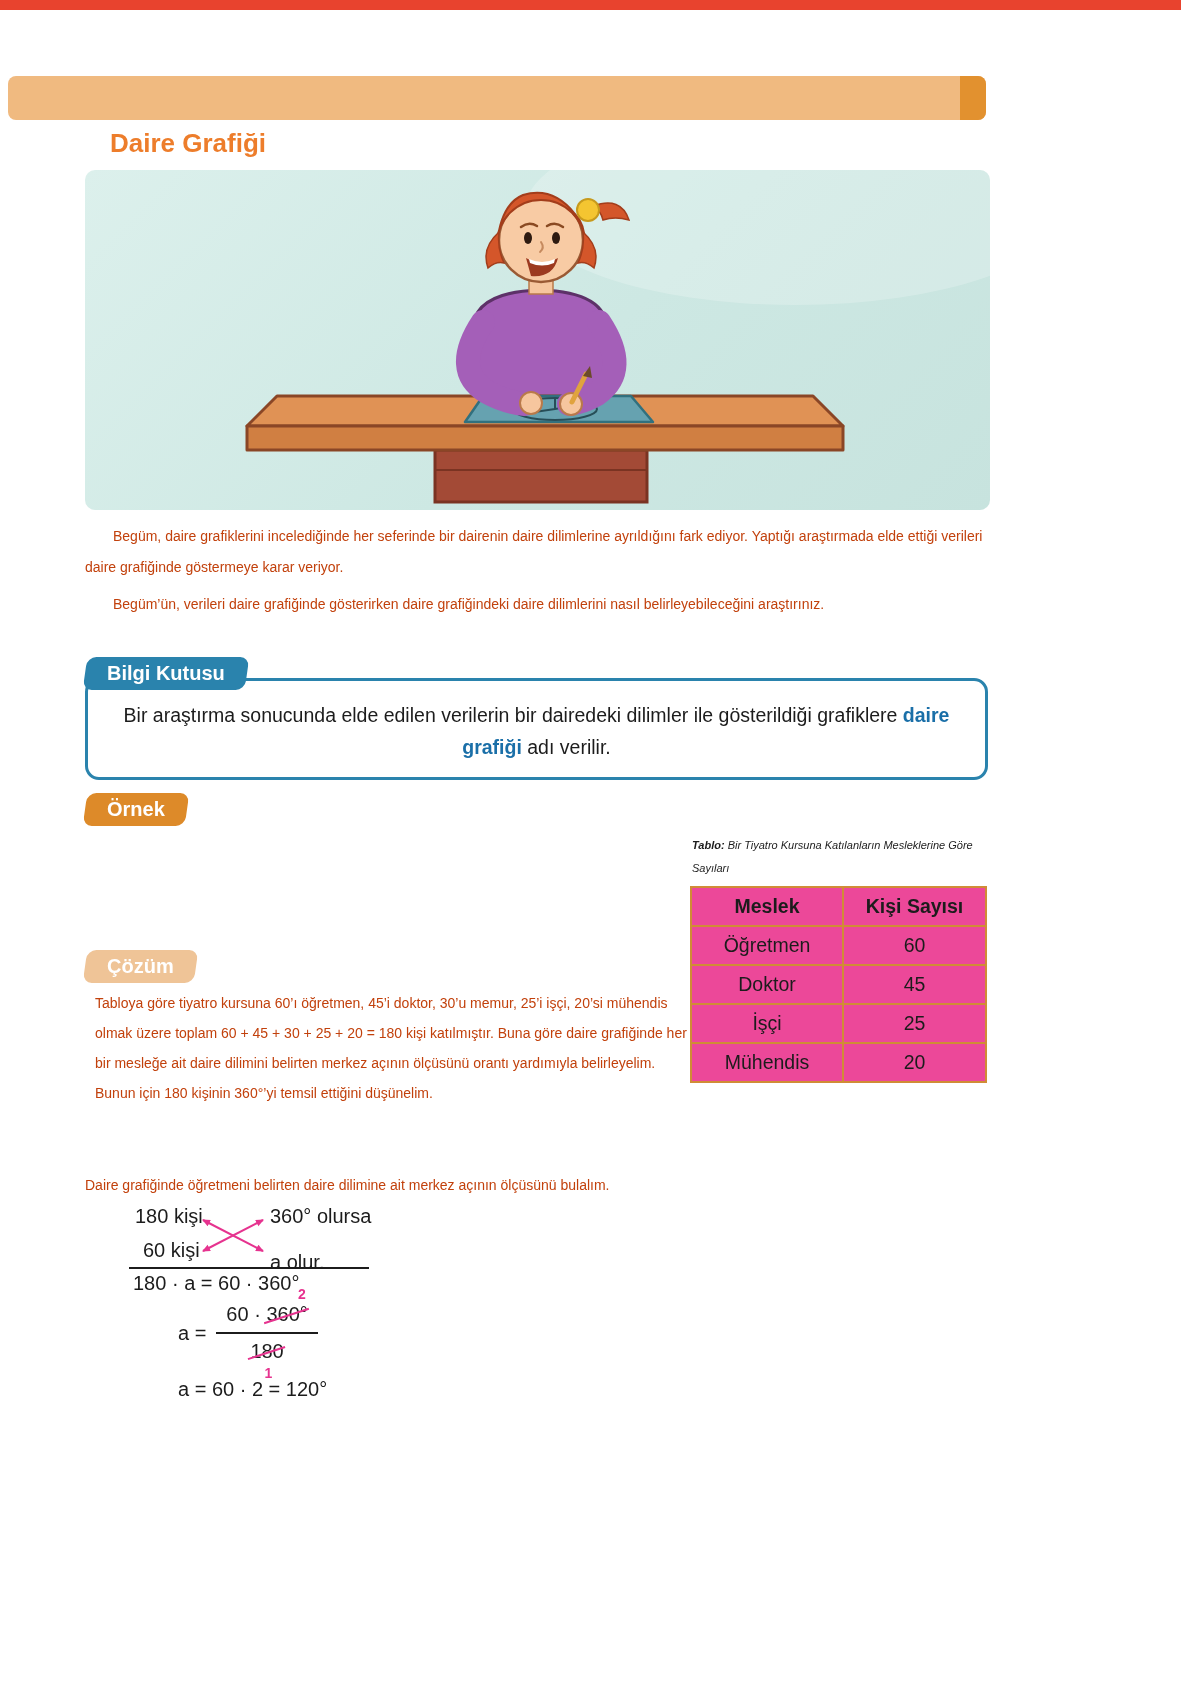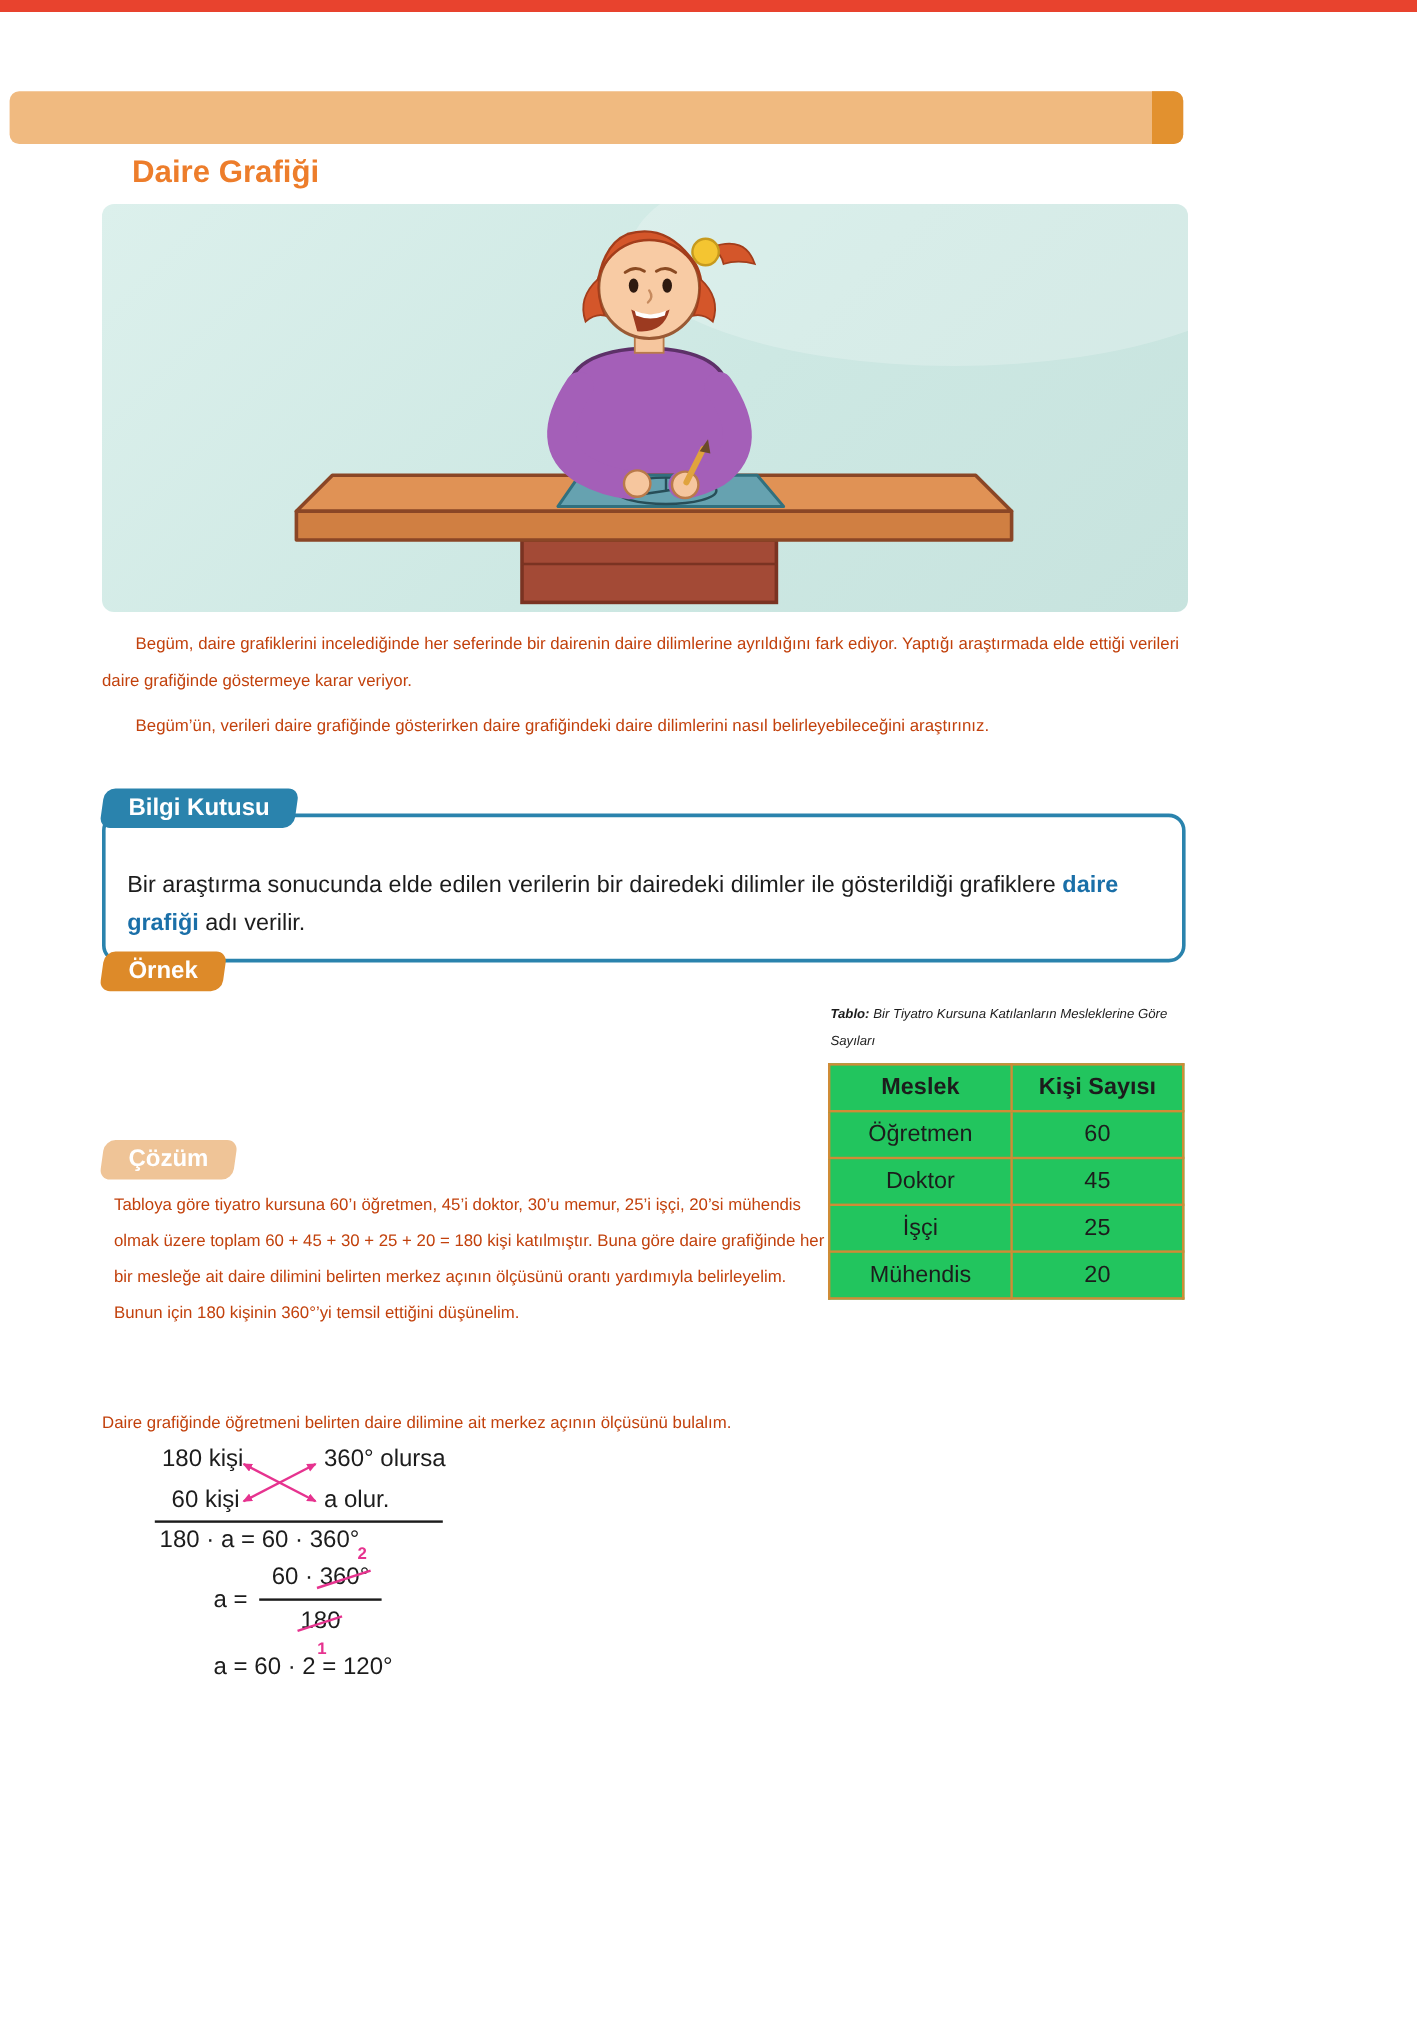--- a/index.html
+++ b/index.html
@@ -28,45 +28,45 @@
   .badge { display:inline-block; color:#ffffff; font-weight:bold; font-size:20px; padding:5px 22px;
            border-radius:9px; transform:skewX(-8deg); position:relative; z-index:2; }
   .badge > span { display:inline-block; transform:skewX(8deg); }
   .badge-blue { background:#2a83ad; }
   .badge-orange { background:#dd8a29; }
   .badge-tan { background:#efc497; }
 
   
   .infobox { position:absolute; left:85px; top:657px; width:903px; }
   .infobox-body { margin-top:-12px; border:3px solid #2a83ad; border-radius:14px; background:#ffffff;
-                  padding:40px 18px 14px 18px; font-size:19.5px; line-height:32px; }
+                  padding:18px 18px 14px 18px; font-size:19.5px; line-height:32px;text-align:center; }
   .hl-blue { color:#1a6fa8; font-weight:bold; }
 
   .ornek-badge { position:absolute; left:85px; top:793px; }
   .example-text { position:absolute; left:95px; top:836px; width:590px; line-height:33px; }
 
   
   .table-caption { position:absolute; left:692px; top:834px; width:298px; font-size:11px; font-style:italic; line-height:23px; color:#1c1c1c; }
   .table-caption .cap-label { font-weight:bold; }
-  .side-table { position:absolute; left:690px; top:886px; width:297px; border-collapse:collapse; background:#22c55e; }
+  .side-table { position:absolute; left:690px; top:886px; width:297px; border-collapse:collapse; background:#ec4899; }
   .side-table th, .side-table td { border:2px solid #d08c36; text-align:center; font-size:19.5px; padding:7px 4px; }
   .side-table th { font-weight:bold; }
   .side-table .col-meslek { width:152px; }
 
   .cozum-badge { position:absolute; left:85px; top:950px; }
   .solution-p1 { position:absolute; left:95px; top:988px; width:595px; line-height:30px; }
   .solution-p2 { position:absolute; left:85px; top:1170px; width:905px; }
 
   
   .math { font-size:20px; color:#1c1c1c; }
   .prop { position:absolute; left:133px; top:1205px; width:260px; height:72px; }
   .prop-lt { position:absolute; left:2px; top:0; }
   .prop-rt { position:absolute; left:137px; top:0; }
   .prop-lb { position:absolute; left:10px; top:34px; }
-  .prop-rb { position:absolute; left:137px; top:34px; }
+  .prop-rb { position:absolute; left:137px; top:46px; }
   .prop-arrows { position:absolute; left:64px; top:2px; }
   .prop-rule { position:absolute; left:-4px; top:62px; width:240px; border-top:2px solid #1c1c1c; }
 
   .eq1 { position:absolute; left:133px; top:1272px; }
   .frac-row { position:absolute; left:178px; top:1302px; display:flex; align-items:center; gap:10px; }
   .frac { display:inline-flex; flex-direction:column; align-items:center; line-height:1.25; }
   .frac .num { padding:0 10px 5px 10px; border-bottom:2px solid #1c1c1c; }
   .frac .den { padding:5px 10px 0 10px; }
   .cancel { position:relative; display:inline-block; }
   .cancel::after { content:""; position:absolute; left:-3px; right:-3px; top:50%; height:0;

